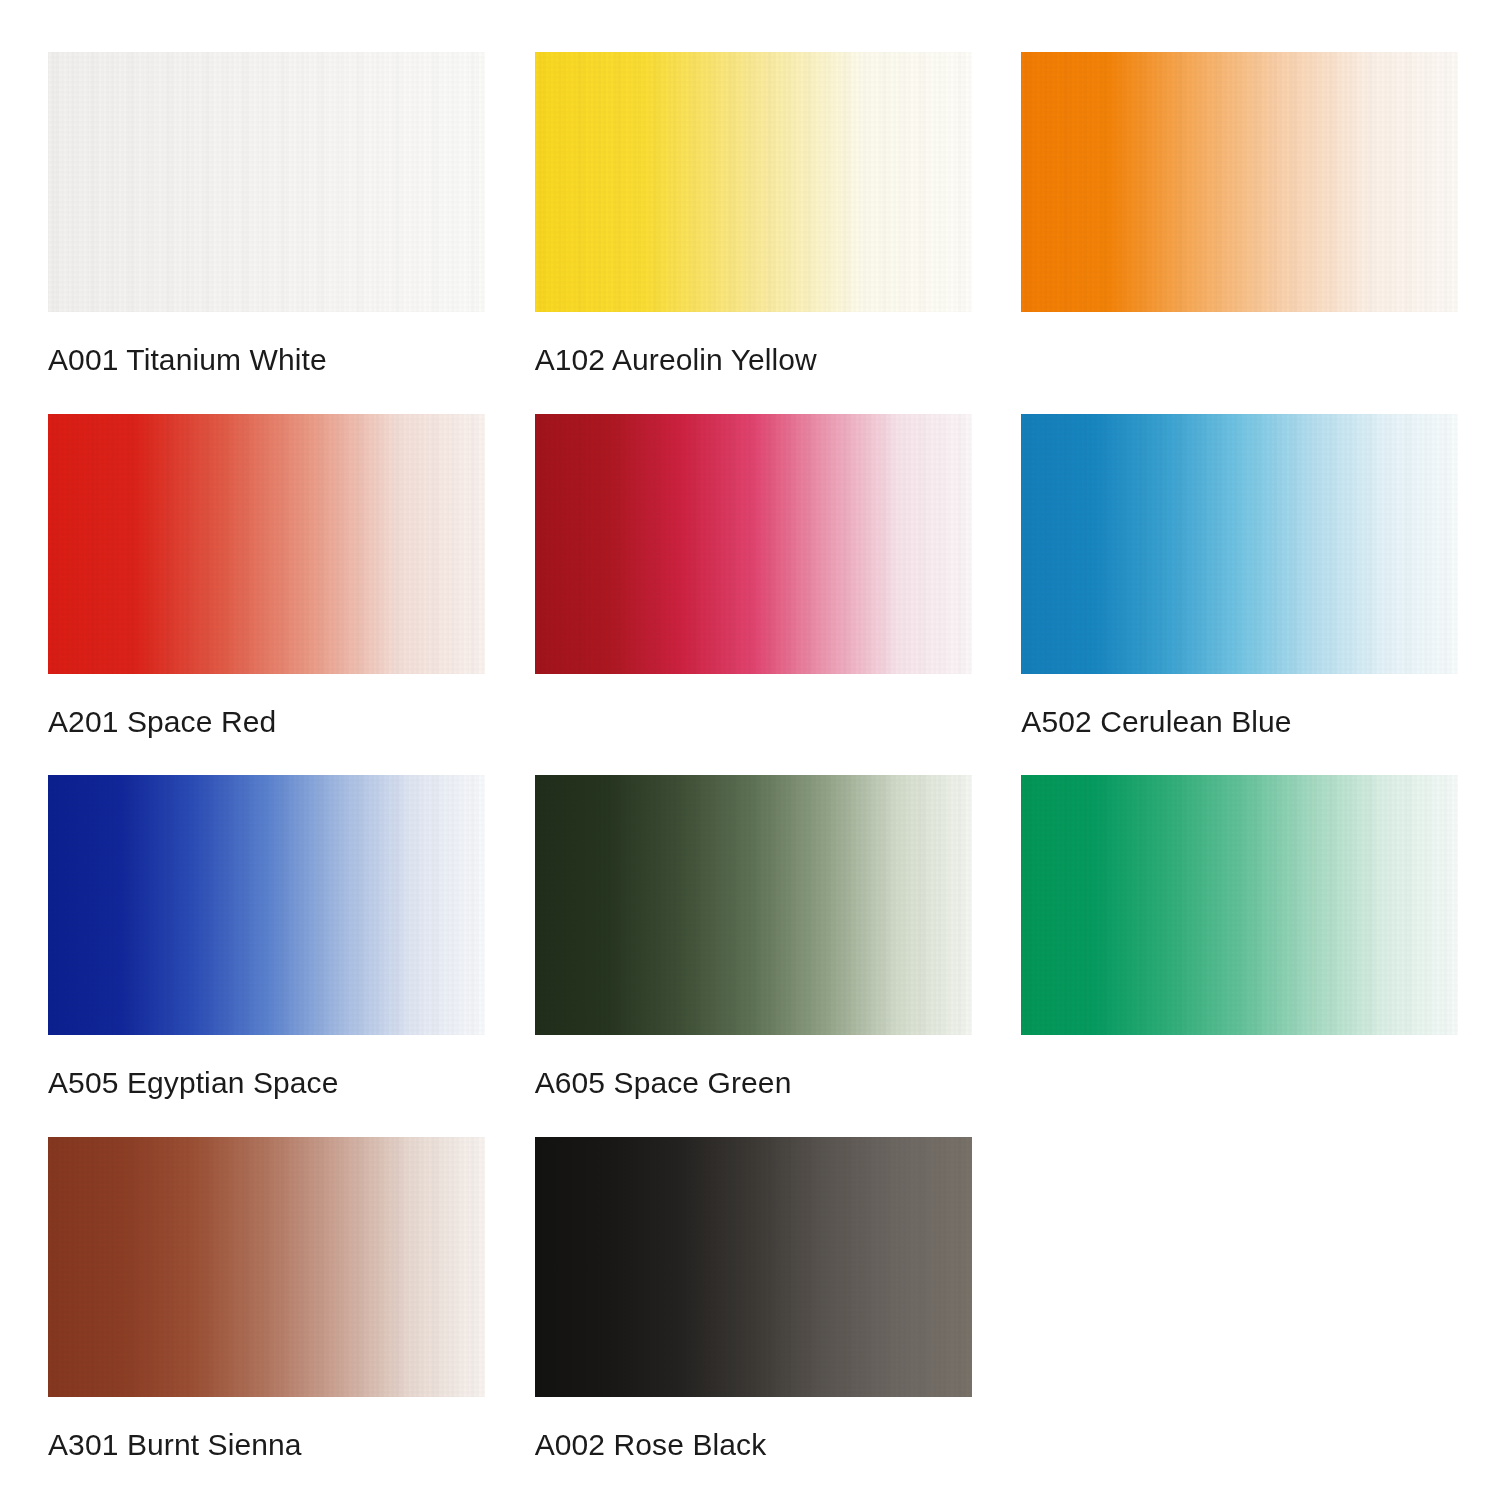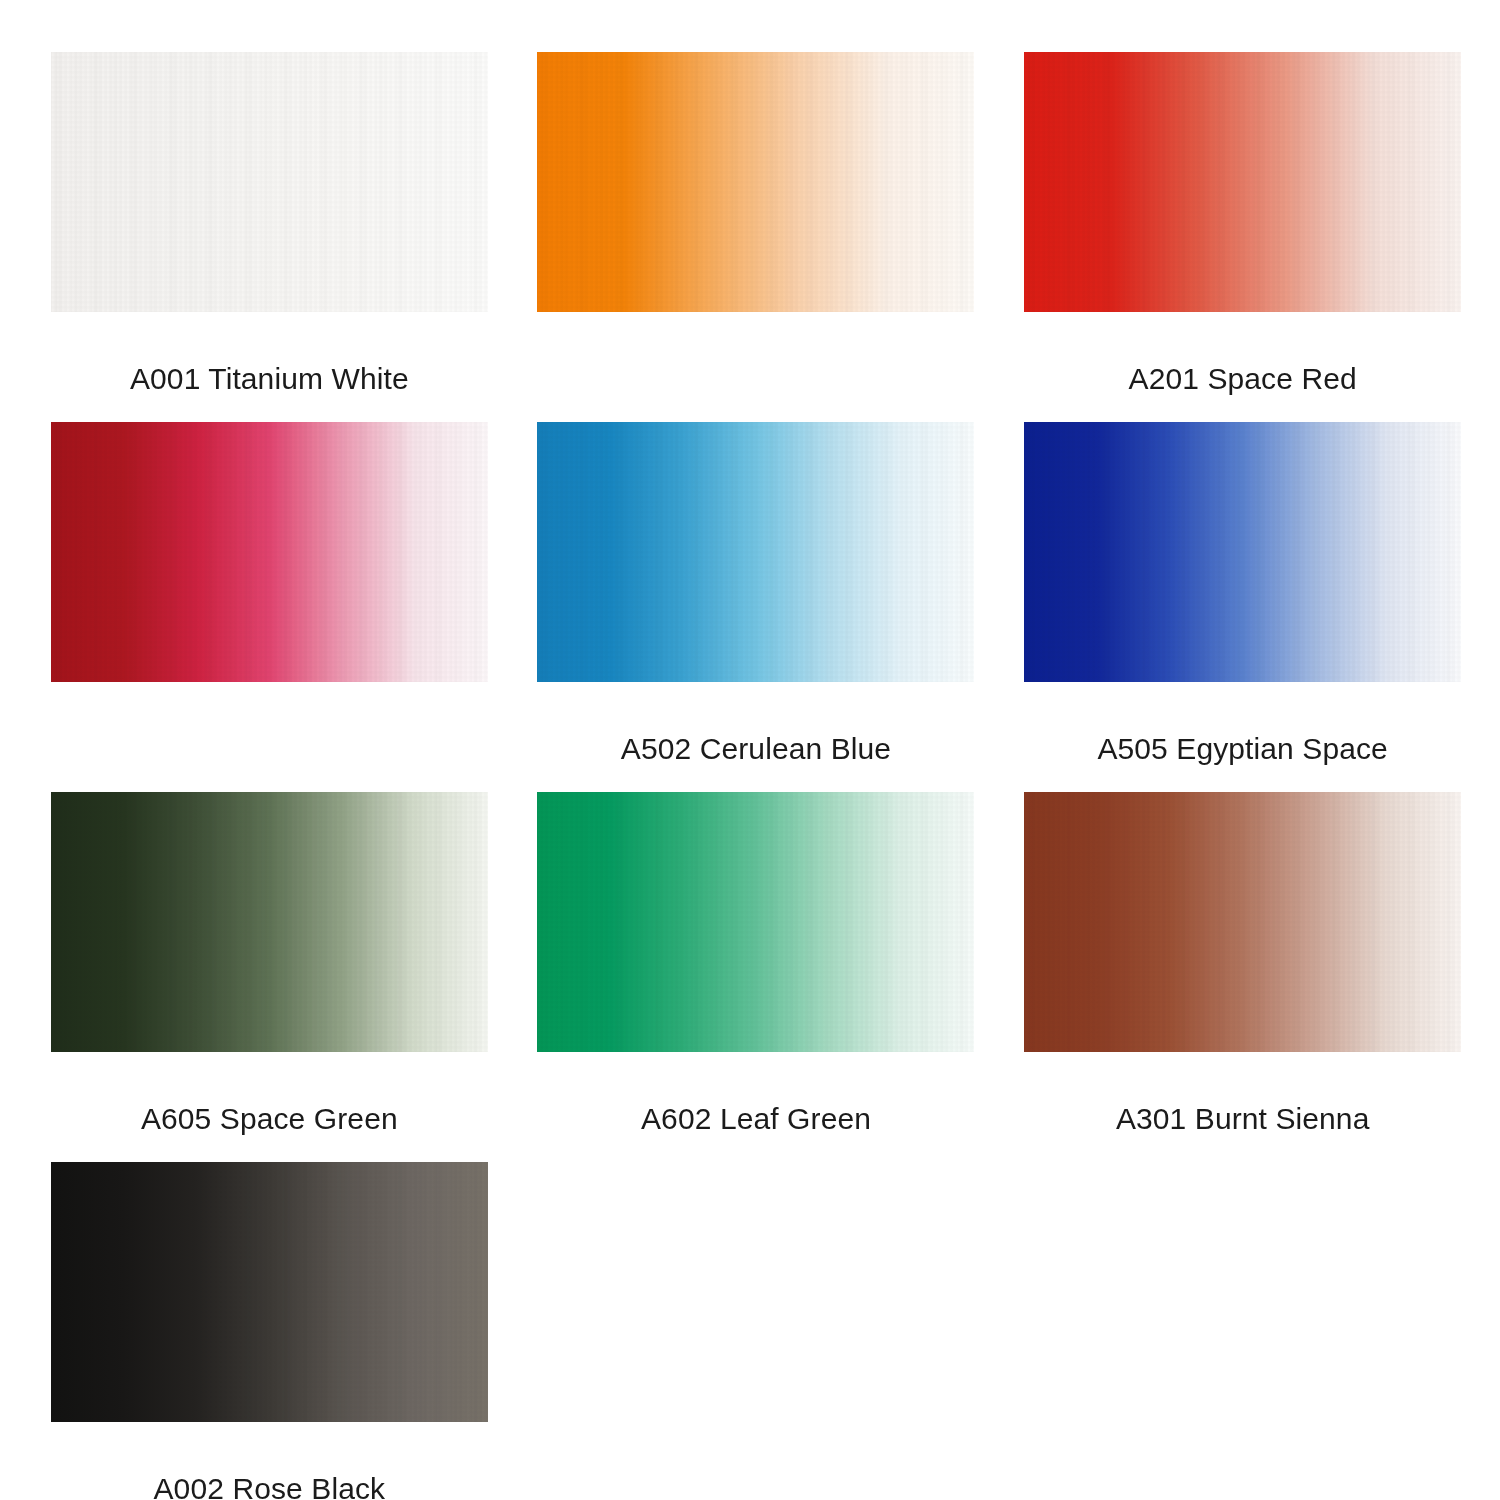--- a/index.html
+++ b/index.html
@@ -22,22 +22,21 @@
     display: grid;
     grid-template-columns: repeat(3, 1fr);
     grid-template-rows: repeat(4, 1fr);
     column-gap: 44px;
     row-gap: 28px;
   }
 
   .swatch-card {
     display: flex;
     flex-direction: column;
-    align-items: center;
-    gap: 19px;
+    align-items: flex-start;
   }
 
   .swatch-chip {
     position: relative;
     height: 260px;
     width: 437px;
     overflow: hidden;
     background-color: #ffffff;
   }
 
@@ -94,20 +93,28 @@
 
   <div class="swatch-card">
     <div class="swatch-chip">
       <div class="chip-fill" style="background: linear-gradient(90deg, rgb(244, 242, 240) 0%, rgb(246, 245, 243) 33.33%, rgb(249, 248, 246) 66.67%, rgb(252, 252, 251) 100%);"></div>
       <div class="chip-texture"></div>
       <div class="chip-strokes"></div>
     </div>
     <div class="swatch-label">A001 Titanium White</div>
   </div>
 
+  <div class="swatch-card">
+    <div class="swatch-chip">
+      <div class="chip-fill" style="background: linear-gradient(90deg, rgb(251, 217, 31) 0%, rgb(252, 223, 51) 25%, rgb(251, 235, 150) 50%, rgb(254, 252, 238) 75%, rgb(255, 254, 250) 100%);"></div>
+      <div class="chip-texture"></div>
+      <div class="chip-strokes"></div>
+    </div>
+    <div class="swatch-label">A102 Aureolin Yellow</div>
+  </div>
 
   <div class="swatch-card">
     <div class="swatch-chip">
       <div class="chip-fill" style="background: linear-gradient(90deg, rgb(244, 124, 3) 0%, rgb(245, 132, 8) 20%, rgb(249, 174, 94) 40%, rgb(251, 211, 174) 60%, rgb(253, 242, 233) 80%, rgb(254, 251, 247) 100%);"></div>
       <div class="chip-texture"></div>
       <div class="chip-strokes"></div>
     </div>
   </div>
 
   <div class="swatch-card">
@@ -154,21 +161,20 @@
     </div>
     <div class="swatch-label">A605 Space Green</div>
   </div>
 
   <div class="swatch-card">
     <div class="swatch-chip">
       <div class="chip-fill" style="background: linear-gradient(90deg, rgb(3, 151, 87) 0%, rgb(5, 156, 96) 16.67%, rgb(45, 174, 120) 33.33%, rgb(98, 195, 154) 50%, rgb(166, 220, 195) 66.67%, rgb(222, 241, 232) 83.33%, rgb(247, 252, 250) 100%);"></div>
       <div class="chip-texture"></div>
       <div class="chip-strokes"></div>
     </div>
-    <div class="swatch-label">A602 Leaf Green</div>
   </div>
 
   <div class="swatch-card">
     <div class="swatch-chip">
       <div class="chip-fill" style="background: linear-gradient(90deg, rgb(135, 55, 31) 0%, rgb(141, 61, 36) 16.67%, rgb(156, 80, 52) 33.33%, rgb(179, 118, 95) 50%, rgb(207, 167, 152) 66.67%, rgb(234, 220, 212) 83.33%, rgb(250, 245, 242) 100%);"></div>
       <div class="chip-texture"></div>
       <div class="chip-strokes"></div>
     </div>
     <div class="swatch-label">A301 Burnt Sienna</div>
   </div>

